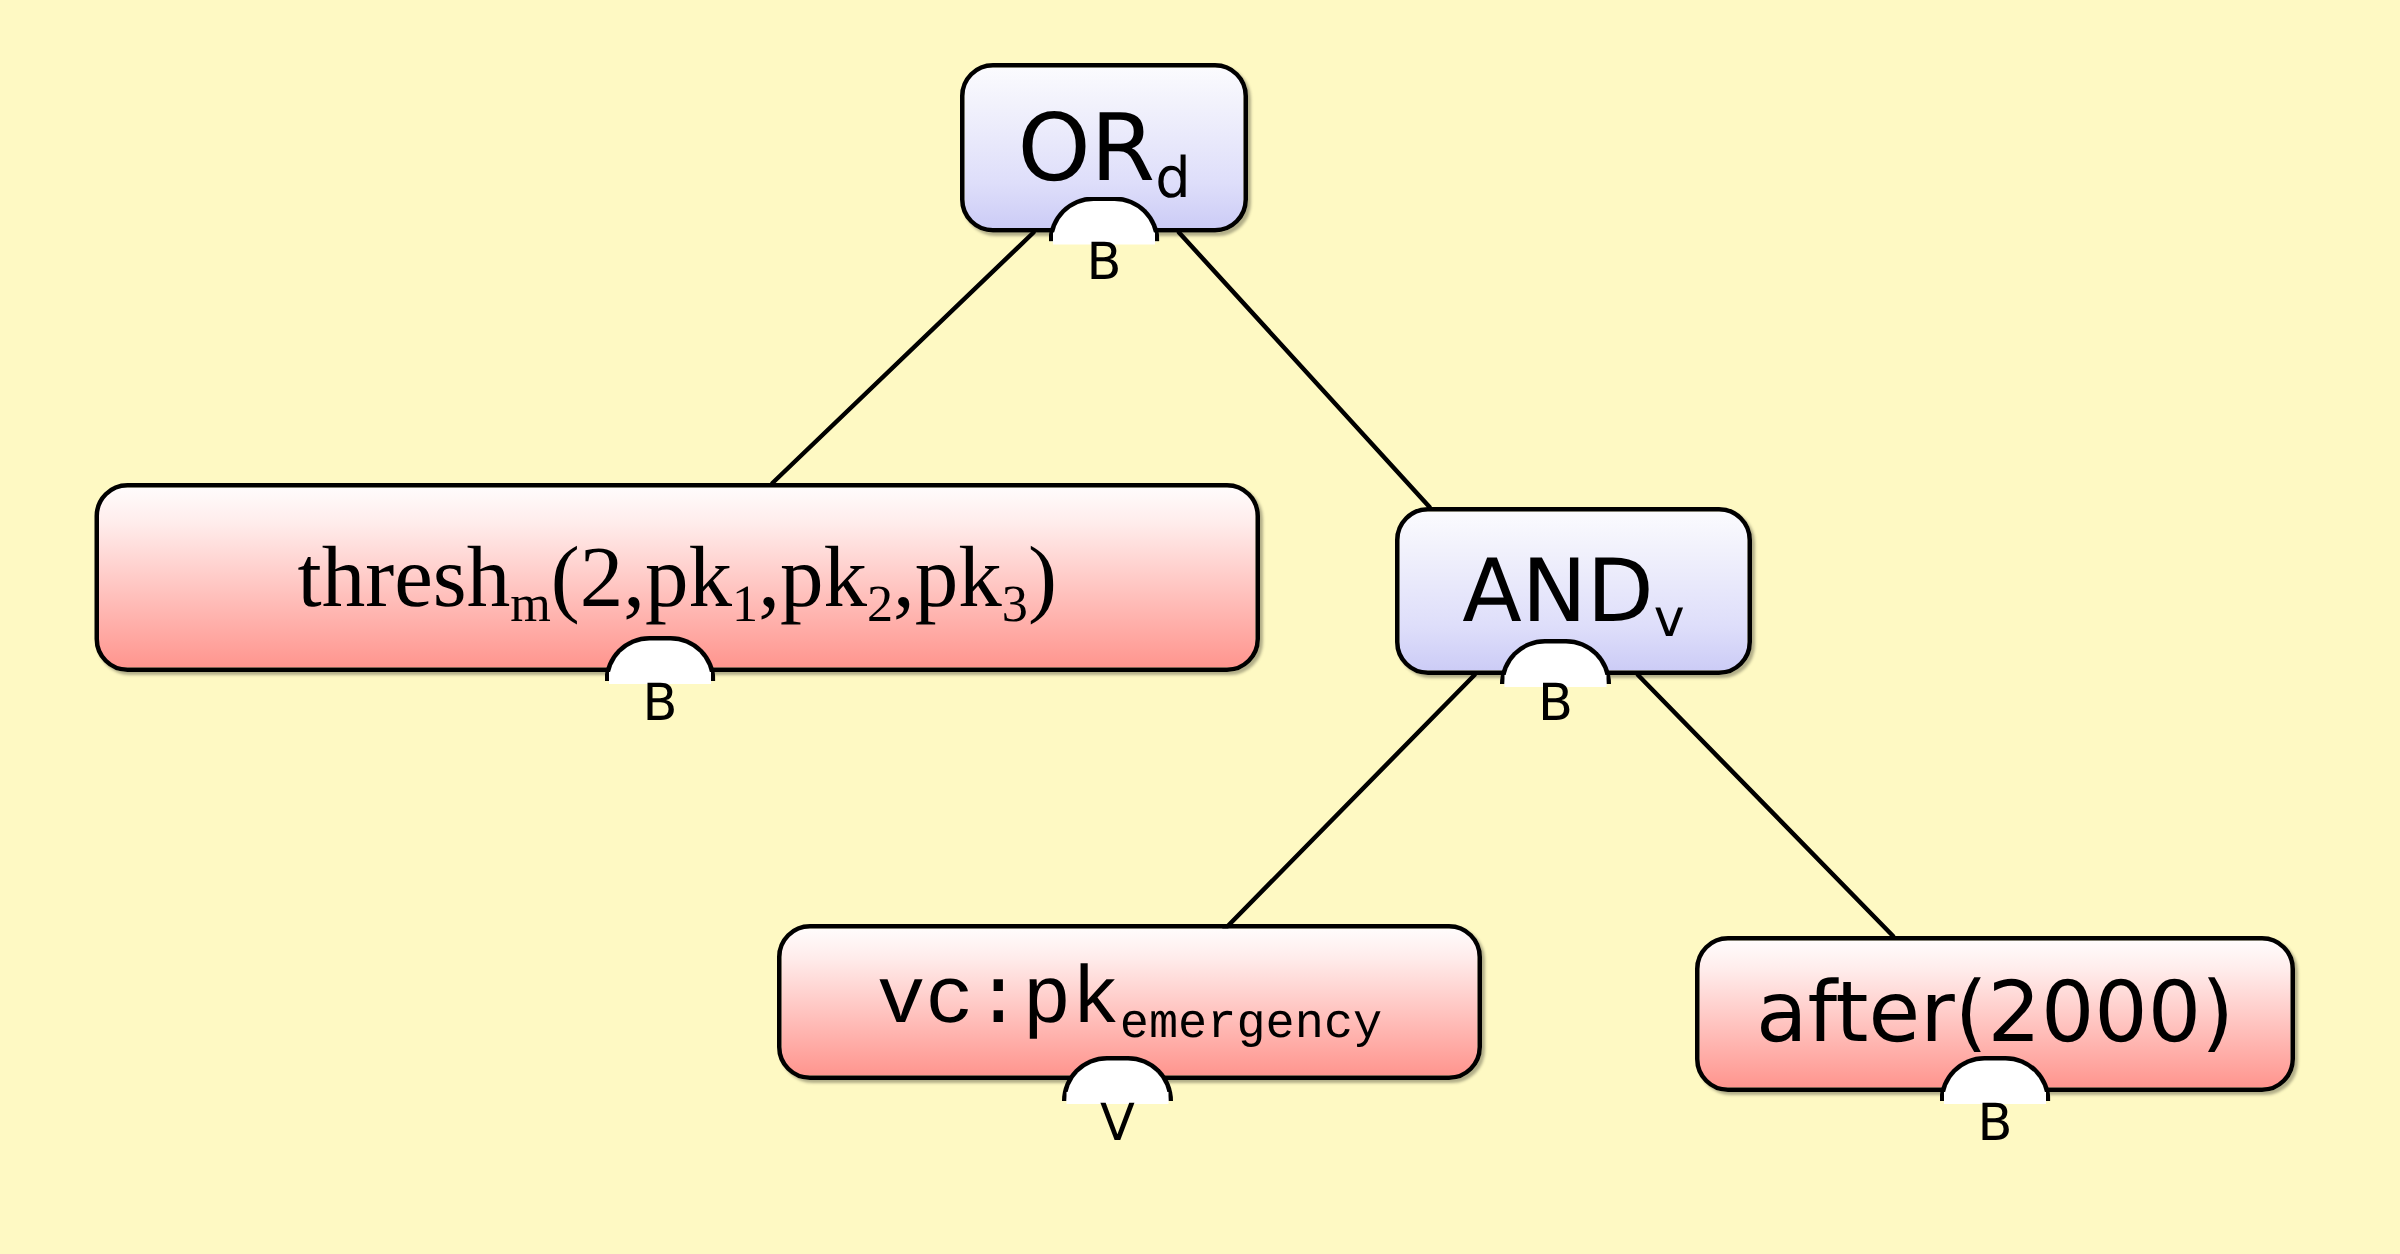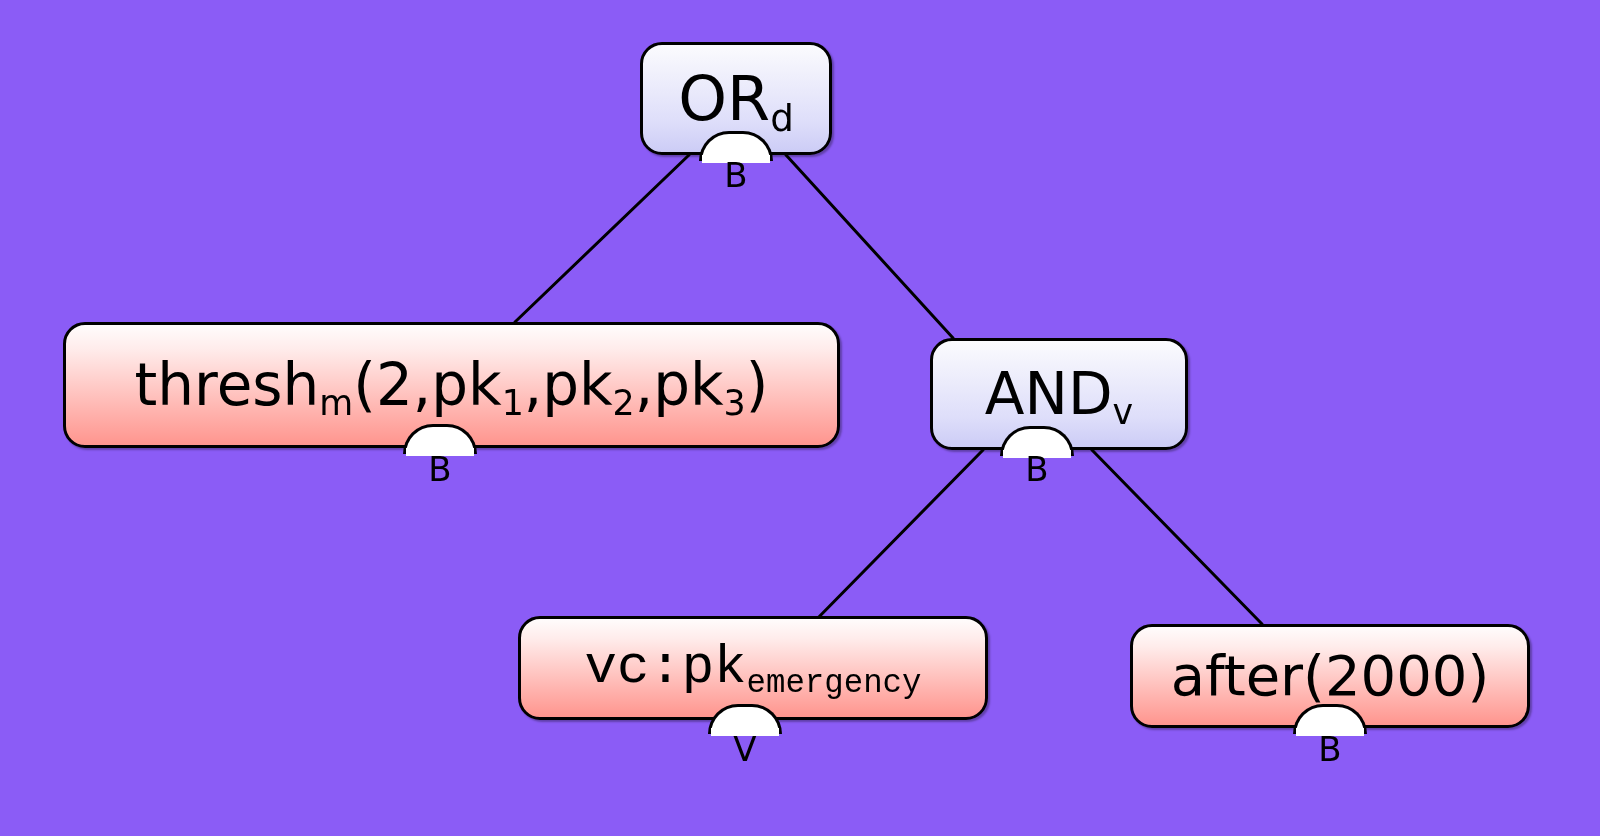--- a/index.html
+++ b/index.html
@@ -8,21 +8,21 @@
     padding: 0;
     background: #ffffff;
   }
   body {
     font-family: "DejaVu Sans", sans-serif;
   }
   #canvas {
     position: relative;
     width: 1600px;
     height: 836px;
-    background: #8b5cf6;
+    background: #fef9c3;
     overflow: hidden;
   }
   #edge-layer {
     position: absolute;
     left: 0;
     top: 0;
     width: 1600px;
     height: 836px;
     pointer-events: none;
   }
@@ -89,27 +89,27 @@
       <line x1="983" y1="450" x2="812" y2="624" stroke="#000000" stroke-width="3" stroke-linecap="round"></line>
       <line x1="1092" y1="450" x2="1262" y2="624" stroke="#000000" stroke-width="3" stroke-linecap="round"></line>
     </svg>
   <div id="node-layer">
       <div class="node blue" style="left: 640px; top: 42px; width: 192px; height: 113px; font-size: 62px;">
         <span class="node-label">OR<sub>d</sub></span>
       </div>
       <div class="notch" style="left: 699px; top: 131px; width: 74px; height: 30px;"></div>
       <div class="notch-cover" style="left: 702px; top: 155px; width: 68px; height: 8px;"></div>
       <div class="type-label" style="left: 696px; top: 158px; width: 80px; font-size: 34px;">B</div>
-      <div class="node red" style="left: 63px; top: 322px; width: 777px; height: 126px; font-size: 58px;">
+      <div class="node red" style="left: 63px; top: 322px; width: 777px; height: 126px; font-size: 58px; font-family: Liberation Serif, serif;">
         <span class="node-label">thresh<sub>m</sub>(2,pk<sub>1</sub>,pk<sub>2</sub>,pk<sub>3</sub>)</span>
       </div>
       <div class="notch" style="left: 403px; top: 424px; width: 74px; height: 30px;"></div>
       <div class="notch-cover" style="left: 406px; top: 448px; width: 68px; height: 8px;"></div>
       <div class="type-label" style="left: 400px; top: 452px; width: 80px; font-size: 34px;">B</div>
-      <div class="node blue" style="left: 930px; top: 338px; width: 258px; height: 112px; font-size: 58px;">
+      <div class="node blue" style="left: 930px; top: 338px; width: 238px; height: 112px; font-size: 58px;">
         <span class="node-label">AND<sub>v</sub></span>
       </div>
       <div class="notch" style="left: 1000px; top: 426px; width: 74px; height: 30px;"></div>
       <div class="notch-cover" style="left: 1003px; top: 450px; width: 68px; height: 8px;"></div>
       <div class="type-label" style="left: 997px; top: 452px; width: 80px; font-size: 34px;">B</div>
       <div class="node red" style="left: 518px; top: 616px; width: 470px; height: 104px; font-size: 54px; font-family: Liberation Mono, monospace;">
         <span class="node-label">vc:pk<sub>emergency</sub></span>
       </div>
       <div class="notch" style="left: 708px; top: 704px; width: 74px; height: 30px;"></div>
       <div class="notch-cover" style="left: 711px; top: 728px; width: 68px; height: 8px;"></div>

